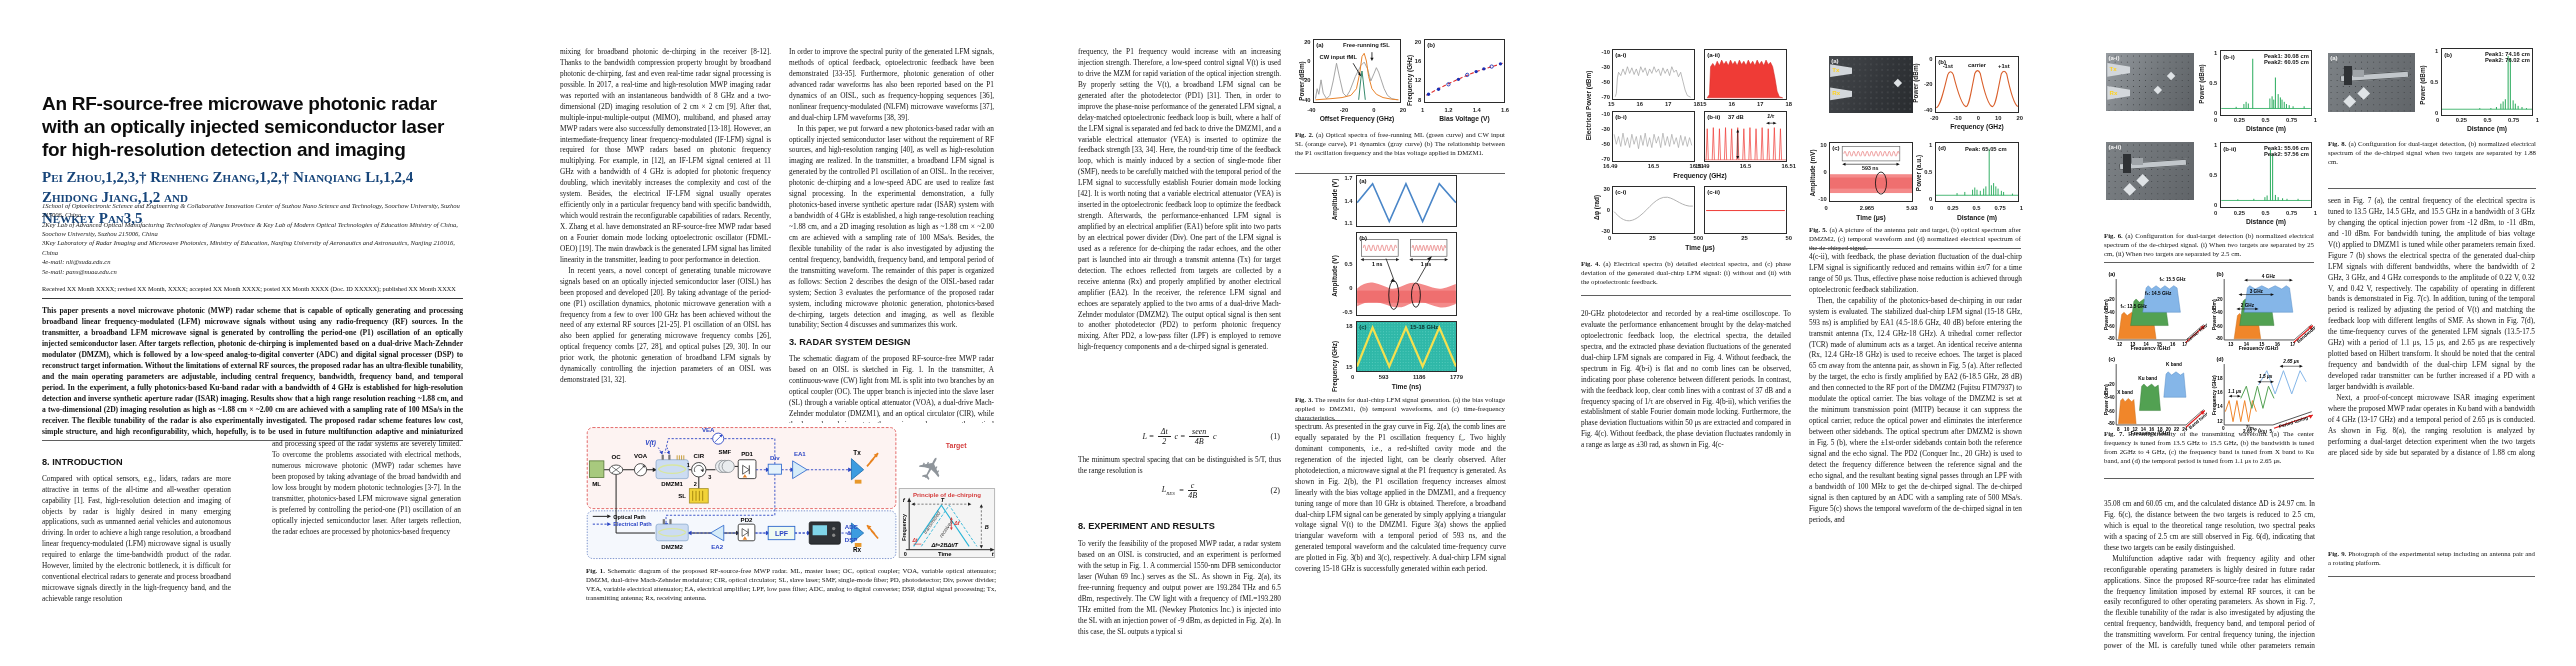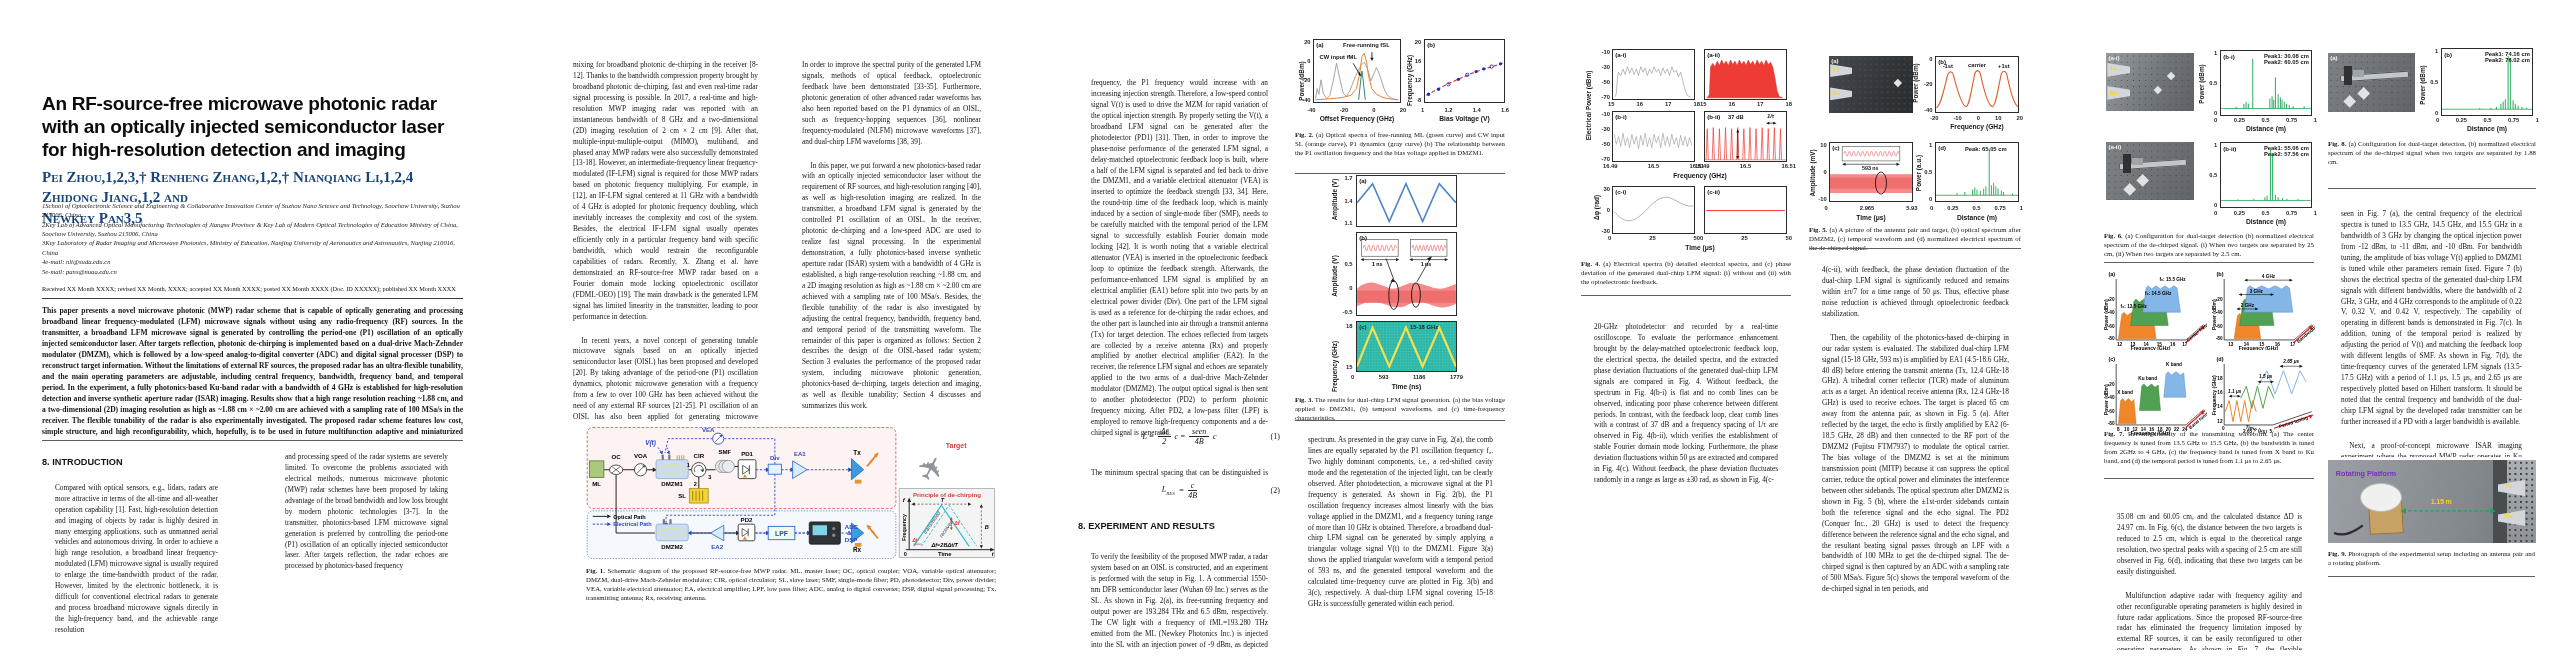--- a/index.html
+++ b/index.html
@@ -1,20 +1,20 @@
 <!DOCTYPE html>
 <html style="font-size:9px"><head>
 <meta charset="utf-8">
 <style>
   html,body{margin:0;padding:0}
   body{width:2576px;height:667px;position:relative;background:#fff;color:#141414;
        font-family:"Liberation Serif",serif;overflow:hidden}
   .abs{position:absolute}
   .col{position:absolute;text-align:justify;font-size:7.3px;line-height:1.5;overflow:hidden}
-  .col p{margin:13px}
+  .col p{margin:0}
   .col p.ind{text-indent:8.3px}
   .h1{font-family:"Liberation Sans",sans-serif;font-weight:bold;font-size:9.2px;margin:0 0 3.9px 0}
   .cap{position:absolute;font-size:6.8px;line-height:1.34;text-align:justify;overflow:hidden}
   .cap b{font-family:"Liberation Serif",serif}
   .rule{position:absolute;background:#5f5f5f;height:0.9px}
   .plot{position:absolute;border:1.1px solid #2b2b2b;background:#fff;box-sizing:border-box}
   .tx{position:absolute;display:flex;justify-content:space-between;
       font:bold 5.8px "Liberation Sans",sans-serif;color:#1c1c1c}
   .ty{position:absolute;display:flex;flex-direction:column;justify-content:space-between;
       align-items:flex-end;font:bold 5.8px "Liberation Sans",sans-serif;color:#1c1c1c}
@@ -267,21 +267,21 @@
     <text x="648" y="224" font-size="10" font-style="italic" font-weight="bold" text-anchor="middle">Δf=2BΔt/T</text>
     <text x="614" y="200" font-size="9.5" font-style="italic" fill="#444" transform="rotate(-55 614 200)">transmitted</text>
     <text x="643" y="207" font-size="9.5" font-style="italic" fill="#444" transform="rotate(-55 643 207)">received</text>
   </svg>
   <div class="cap" style="left:1.1px;top:143px;width:410px">
     <b>Fig. 1.</b>
     <span>Schematic diagram of the proposed RF-source-free MWP radar. ML, master laser; OC, optical coupler; VOA, variable optical attenuator; DMZM, dual-drive Mach-Zehnder modulator; CIR, optical circulator; SL, slave laser; SMF, single-mode fiber; PD, photodetector; Div, power divider; VEA, variable electrical attenuator; EA, electrical amplifier; LPF, low pass filter; ADC, analog to digital converter; DSP, digital signal processing; Tx, transmitting antenna; Rx, receiving antenna.</span>
   </div>
 </div>
 
-<div class="col" style="left:1078px;top:65px;width:203px;height:376px">
+<div class="col" style="left:1078px;top:47px;width:203px;height:376px">
   <p>frequency, the P1 frequency would increase with an increasing injection strength. Therefore, a low-speed control signal V(t) is used to drive the MZM for rapid variation of the optical injection strength. By properly setting the V(t), a broadband LFM signal can be generated after the photodetector (PD1) [31]. Then, in order to improve the phase-noise performance of the generated LFM signal, a delay-matched optoelectronic feedback loop is built, where a half of the LFM signal is separated and fed back to drive the DMZM1, and a variable electrical attenuator (VEA) is inserted to optimize the feedback strength [33, 34]. Here, the round-trip time of the feedback loop, which is mainly induced by a section of single-mode fiber (SMF), needs to be carefully matched with the temporal period of the LFM signal to successfully establish Fourier domain mode locking [42]. It is worth noting that a variable electrical attenuator (VEA) is inserted in the optoelectronic feedback loop to optimize the feedback strength. Afterwards, the performance-enhanced LFM signal is amplified by an electrical amplifier (EA1) before split into two parts by an electrical power divider (Div). One part of the LFM signal is used as a reference for de-chirping the radar echoes, and the other part is launched into air through a transmit antenna (Tx) for target detection. The echoes reflected from targets are collected by a receive antenna (Rx) and properly amplified by another electrical amplifier (EA2). In the receiver, the reference LFM signal and echoes are separately applied to the two arms of a dual-drive Mach-Zehnder modulator (DMZM2). The output optical signal is then sent to another photodetector (PD2) to perform photonic frequency mixing. After PD2, a low-pass filter (LPF) is employed to remove high-frequency components and a de-chirped signal is generated.</p>
 </div>
 <div class="eq" style="left:1078px;top:427px;width:203px">
   <span>L =</span>
   <span class="frac">
       <span class="n">Δt</span>
       <span>2</span>
     </span>
   <span>c =</span>
   <span class="frac">
@@ -995,37 +995,19 @@
     <span>(a) Configuration for dual-target detection, (b) normalized electrical spectrum of the de-chirped signal when two targets are separated by 1.88 cm.</span>
   </div>
   <div class="rule" style="left:0px;top:155px;width:208px"></div>
 </div>
 <div class="col" style="left:2328px;top:196px;width:207px;height:261px">
   <p>seen in Fig. 7 (a), the central frequency of the electrical spectra is tuned to 13.5 GHz, 14.5 GHz, and 15.5 GHz in a bandwidth of 3 GHz by changing the optical injection power from -12 dBm, to -11 dBm, and -10 dBm. For bandwidth tuning, the amplitude of bias voltage V(t) applied to DMZM1 is tuned while other parameters remain fixed. Figure 7 (b) shows the electrical spectra of the generated dual-chirp LFM signals with different bandwidths, where the bandwidth of 2 GHz, 3 GHz, and 4 GHz corresponds to the amplitude of 0.22 V, 0.32 V, and 0.42 V, respectively. The capability of operating in different bands is demonstrated in Fig. 7(c). In addition, tuning of the temporal period is realized by adjusting the period of V(t) and matching the feedback loop with different lengths of SMF. As shown in Fig. 7(d), the time-frequency curves of the generated LFM signals (13.5-17.5 GHz) with a period of 1.1 μs, 1.5 μs, and 2.65 μs are respectively plotted based on Hilbert transform. It should be noted that the central frequency and bandwidth of the dual-chirp LFM signal by the developed radar transmitter can be further increased if a PD with a larger bandwidth is available.</p>
   <p class="ind">Next, a proof-of-concept microwave ISAR imaging experiment where the proposed MWP radar operates in Ku band with a bandwidth of 4 GHz (13-17 GHz) and a temporal period of 2.65 μs is conducted. As shown in Fig. 8(a), the ranging resolution is analyzed by performing a dual-target detection experiment when the two targets are placed side by side but separated by a distance of 1.88 cm along the range direction. After a 100 MSa/s ADC and DSP, the result of photonics-based de-chirping is plotted in Fig. 8(b), where two dominant peaks are located at 74.16 cm and 76.02 cm, resulting in a calculated distance of 1.86 cm. The calculated result is</p>
 </div>
 
 <div class="abs" style="left:2328px;top:460px;width:208px;height:123px">
-  <div class="abs" style="left:0px;top:0px;width:208px;height:83px;background:linear-gradient(100deg,#9aa0a5,#82878c 70%,#6f7478);overflow:hidden">
-    <div class="abs" style="left:165px;top:0px;width:14.5px;height:83px;background:#4a4d50"></div>
-    <div class="abs" style="left:179px;top:0px;width:29px;height:83px;background-image:radial-gradient(#3c3f42 0.7px,transparent 0.8px),linear-gradient(#aab0b5,#8e9398);background-size:5.6px 5.6px,100% 100%"></div>
-    <div class="ann" style="left:7.8px;top:9px;color:#7b2fbe;font-size:7.2px">Rotating Platform</div>
-    <div class="abs" style="left:41px;top:42px;width:32px;height:30px;background:#c8a265;transform:rotate(-3deg);border:0.6px solid #8f7142"></div>
-    <div class="abs" style="left:32px;top:23px;width:40px;height:27px;background:#f0f0ee;border-radius:50%;border:0.6px solid #b9b9b4"></div>
-    <svg class="abs" style="left:0;top:0" width="208" height="83" viewBox="0 0 374 150">
-      <line x1="134" y1="92" x2="298" y2="92" stroke="#18a85c" stroke-width="2" stroke-dasharray="6 4"></line>
-      <polygon points="140,87 130,92 140,97" fill="#18a85c"></polygon>
-        <polygon points="292,87 302,92 292,97" fill="#18a85c"></polygon>
-      <path d="M10,132 C30,140 48,128 62,118" fill="none" stroke="#2a2c2e" stroke-width="4"></path>
-    </svg>
-    <div class="ann" style="left:103px;top:38px;color:#ffd21f;font-size:6.7px">1.15 m</div>
-    <div class="horn" style="left:170px;top:19px;width:27px;height:18px;transform:scaleX(-1)"></div>
-    <div class="plab" style="left:177px;top:22px">Tx</div>
-    <div class="horn" style="left:170px;top:49px;width:27px;height:18px;transform:scaleX(-1)"></div>
-    <div class="plab" style="left:177px;top:52px">Rx</div>
-  </div>
   <div class="cap" style="left:0px;top:89px;width:207px">
     <b>Fig. 9.</b>
     <span>Photograph of the experimental setup including an antenna pair and a rotating platform.</span>
   </div>
   <div class="rule" style="left:0px;top:116px;width:207px"></div>
 </div>
 
 
 </body></html>

